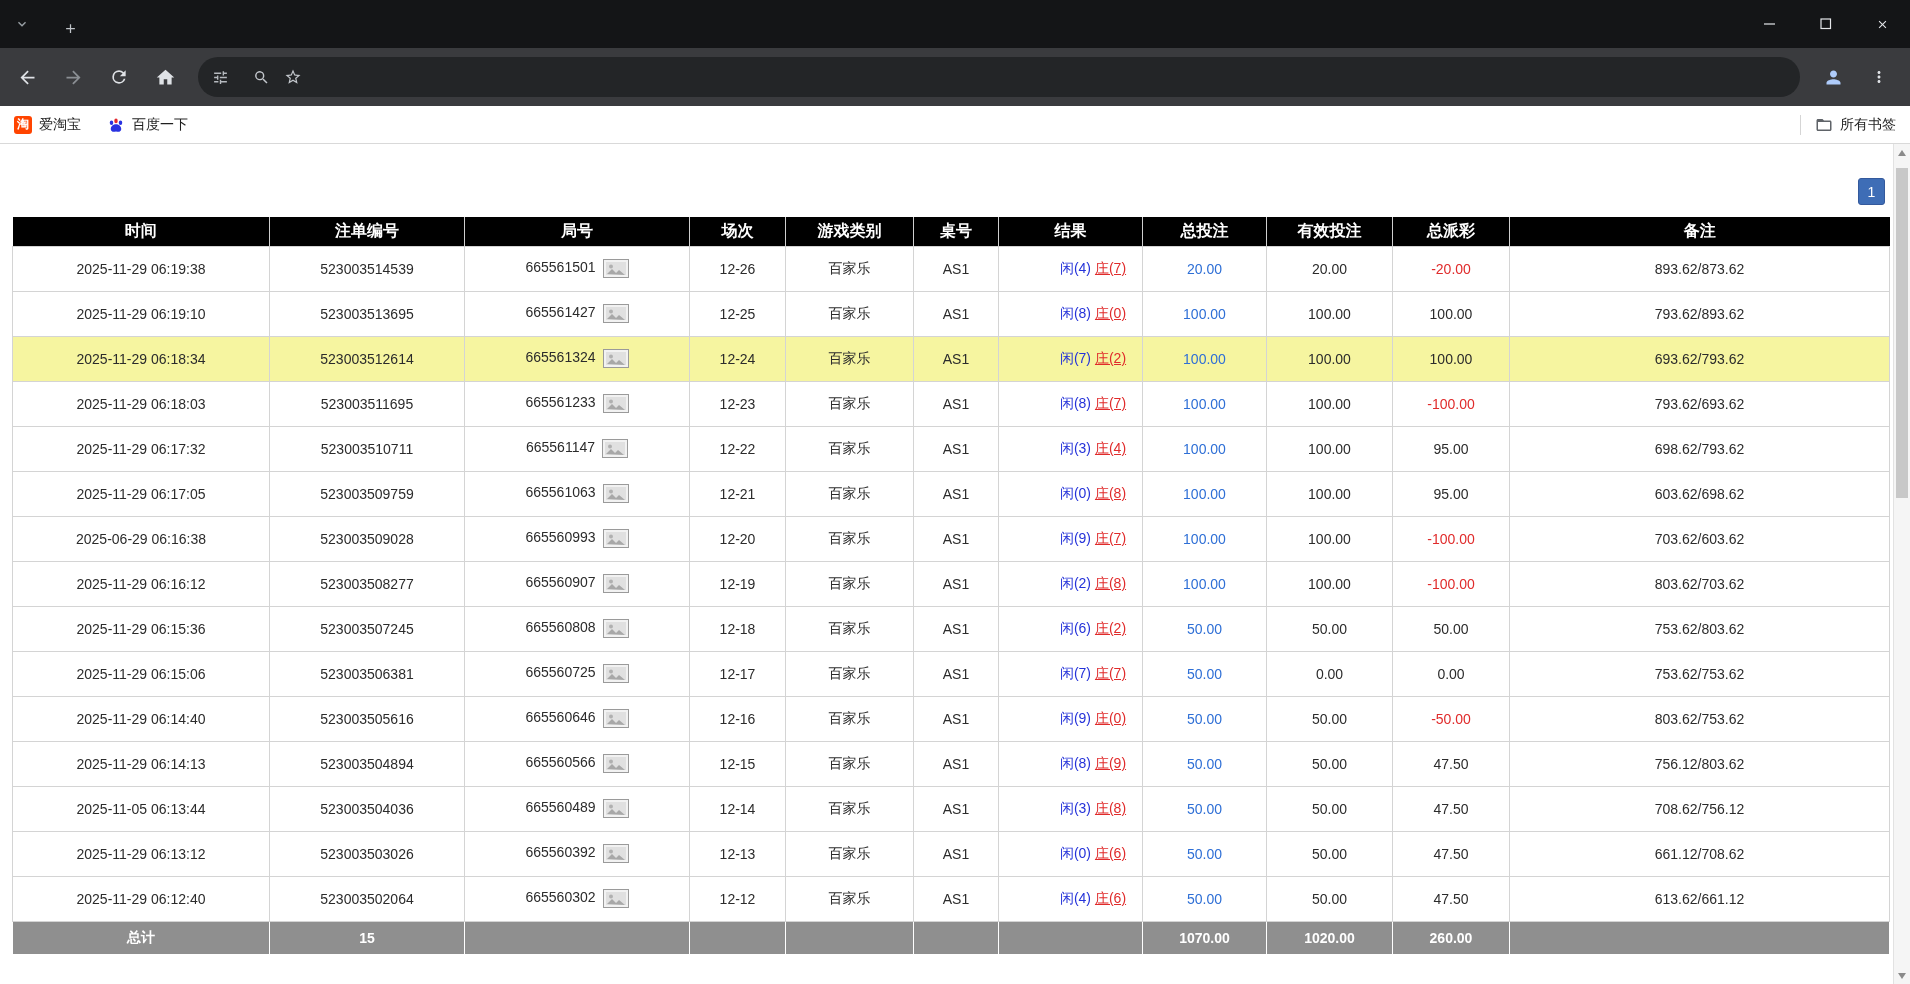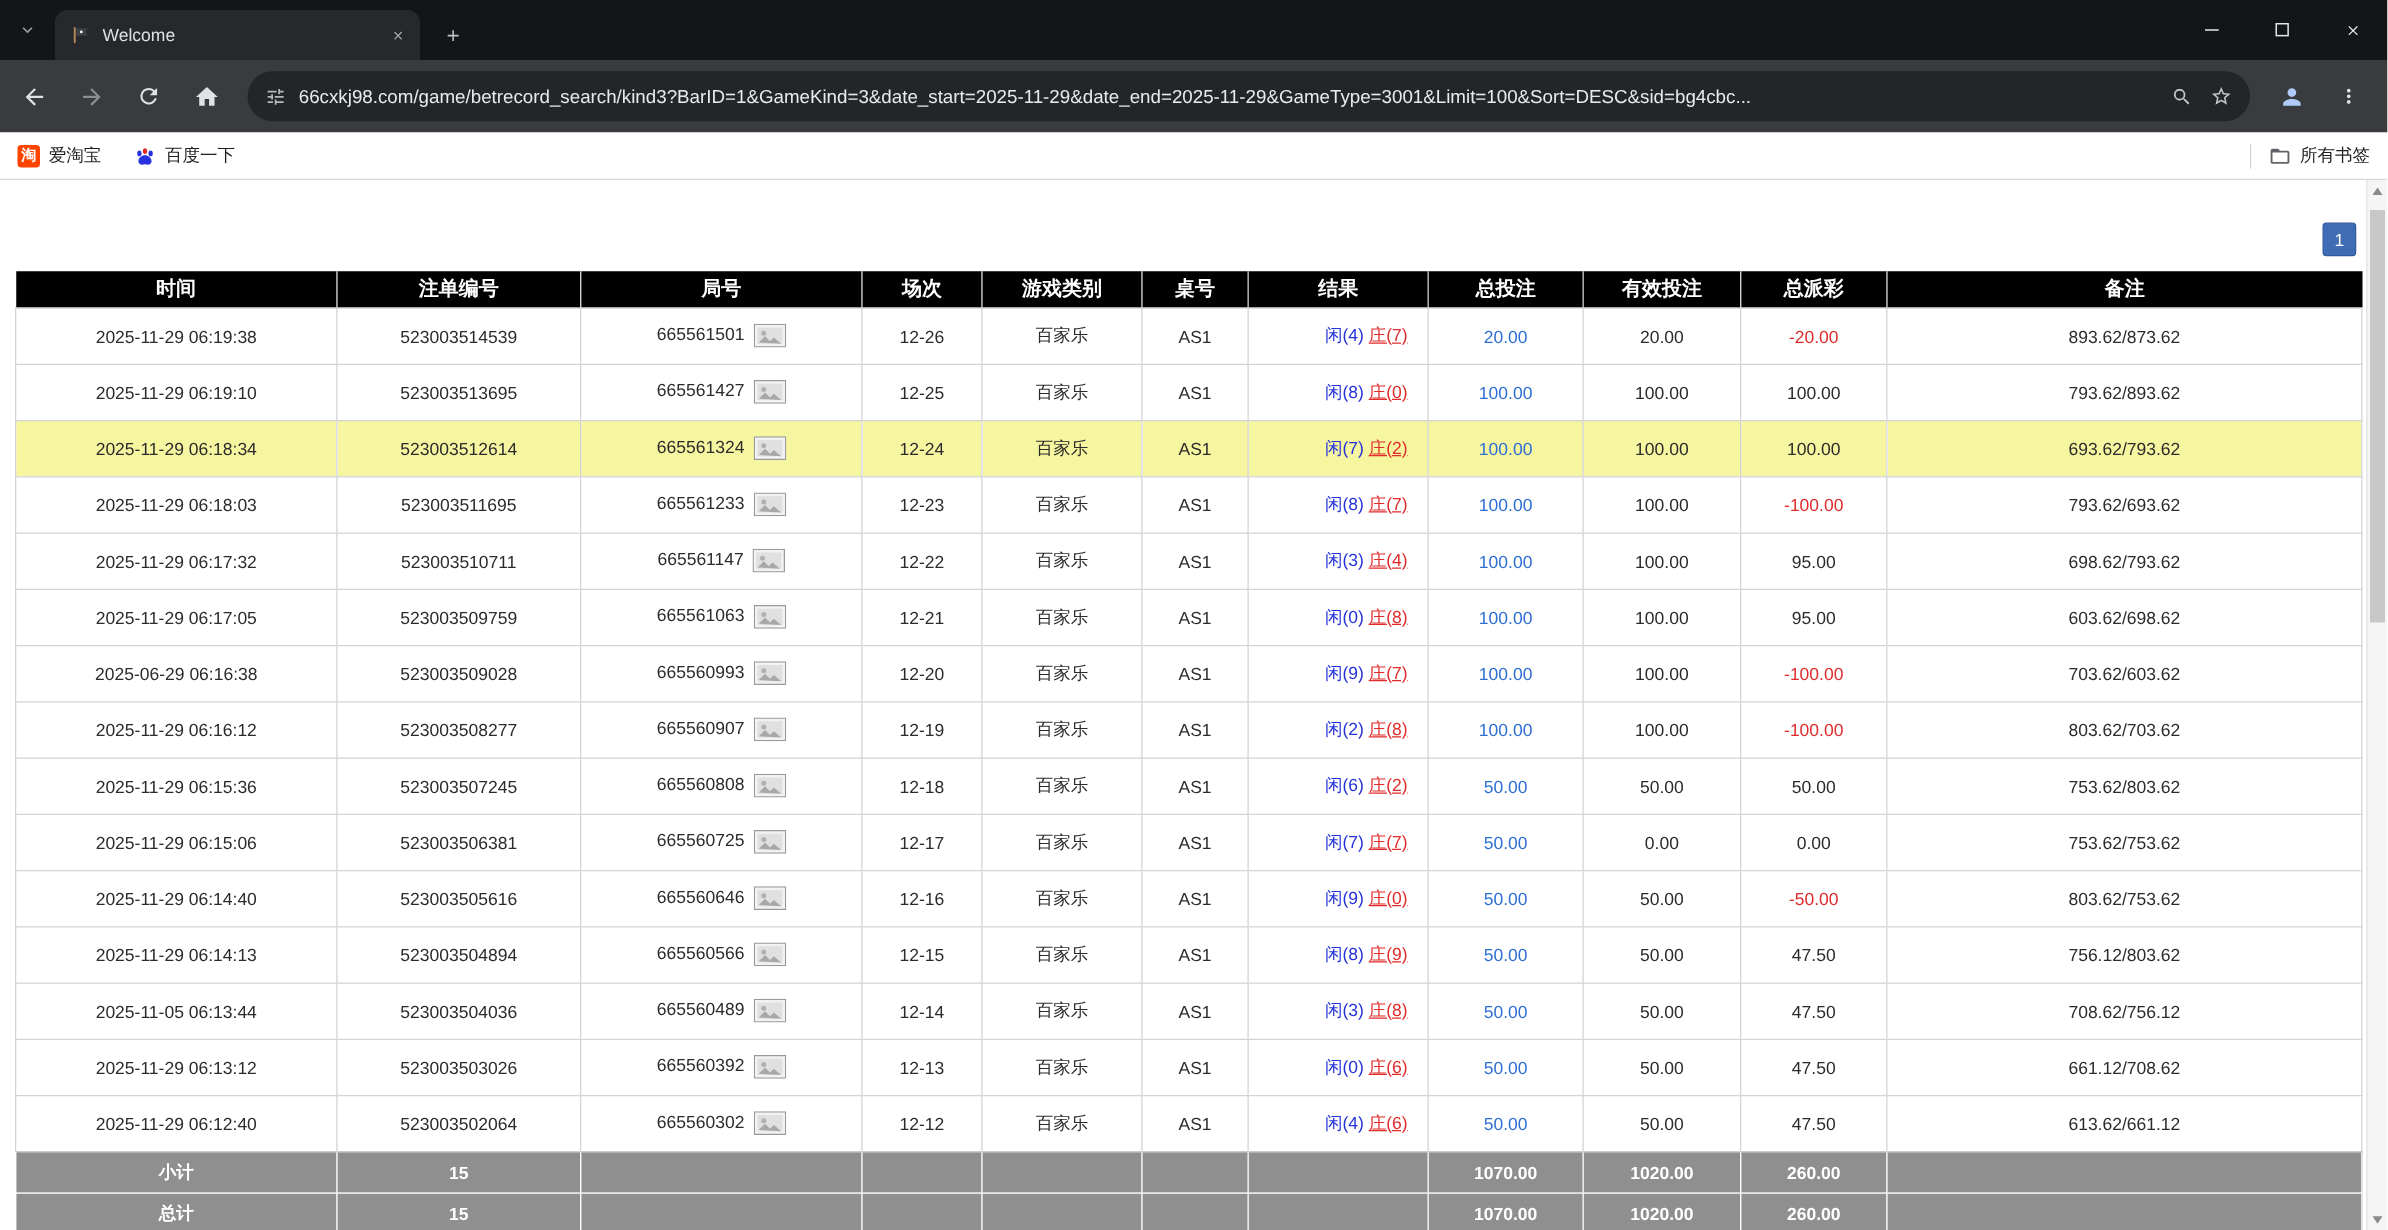--- a/index.html
+++ b/index.html
@@ -67,35 +67,20 @@
 <body>
 
 <div class="browser">
 
   <div class="tabstrip">
     <div class="tab-search">
       <svg width="16" height="16" viewBox="0 0 24 24">
           <path d="M7.41 8.59L12 13.17l4.59-4.58L18 10l-6 6-6-6 1.41-1.41z" fill="currentColor"></path>
         </svg>
     </div>
-    <div class="tab inactive">
-      <span class="favicon">
-        <svg width="16" height="16" viewBox="0 0 16 16">
-            <rect x="2" y="1.5" width="1.6" height="13" rx="0.8" fill="#b0855c"></rect>
-            <path d="M4 2.5h9.5l-2 3 2 3H4z" fill="#3b3f46"></path>
-            <circle cx="8" cy="5.5" r="1.1" fill="#ffffff"></circle>
-          </svg>
-      </span>
-      <span class="tab-title">Welcome</span>
-      <span class="tab-close">
-        <svg width="11" height="11" viewBox="0 0 24 24">
-            <path d="M19 6.41L17.59 5 12 10.59 6.41 5 5 6.41 10.59 12 5 17.59 6.41 19 12 13.41 17.59 19 19 17.59 13.41 12z" fill="currentColor"></path>
-          </svg>
-      </span>
-    </div>
     <div class="new-tab">
       <svg width="15" height="15" viewBox="0 0 24 24">
           <path d="M19 13h-6v6h-2v-6H5v-2h6V5h2v6h6v2z" fill="currentColor"></path>
         </svg>
     </div>
     <div class="win-controls">
       <div class="wc">
         <svg width="12" height="12" viewBox="0 0 12 12">
             <rect y="5.4" width="11" height="1.2" fill="currentColor"></rect>
           </svg>
@@ -133,21 +118,20 @@
       <svg width="21" height="21" viewBox="0 0 24 24">
           <path d="M10 20v-6h4v6h5v-8h3L12 3 2 12h3v8z" fill="currentColor"></path>
         </svg>
     </div>
     <div class="omnibox">
       <span class="site-info">
         <svg width="17" height="17" viewBox="0 0 24 24">
             <path d="M3 17v2h6v-2H3zM3 5v2h10V5H3zm10 16v-2h8v-2h-8v-2h-2v6h2zM7 9v2H3v2h4v2h2V9H7zm14 4v-2H11v2h10zm-6-4h2V7h4V5h-4V3h-2v6z" fill="currentColor"></path>
           </svg>
       </span>
-      <span class="url-text">66cxkj98.com/game/betrecord_search/kind3?BarID=1&amp;GameKind=3&amp;date_start=2025-11-29&amp;date_end=2025-11-29&amp;GameType=3001&amp;Limit=100&amp;Sort=DESC&amp;sid=bg4cbc...</span>
       <span class="omni-icon">
         <svg width="17" height="17" viewBox="0 0 24 24">
             <path d="M15.5 14h-.79l-.28-.27a6.5 6.5 0 1 0-.7.7l.27.28v.79l5 4.99L20.49 19l-4.99-5zm-6 0A4.5 4.5 0 1 1 14 9.5 4.5 4.5 0 0 1 9.5 14z" fill="currentColor"></path>
           </svg>
       </span>
       <span class="omni-icon">
         <svg width="18" height="18" viewBox="0 0 24 24">
             <path d="M22 9.24l-7.19-.62L12 2 9.19 8.63 2 9.24l5.46 4.73L5.82 21 12 17.27 18.18 21l-1.63-7.03L22 9.24zM12 15.4l-3.76 2.27 1-4.28-3.32-2.88 4.38-.38L12 6.1l1.71 4.04 4.38.38-3.32 2.88 1 4.28L12 15.4z" fill="currentColor"></path>
           </svg>
       </span>
@@ -569,33 +553,20 @@
               <td>AS1</td>
               <td><span class="res-p">闲(4)</span> <span class="res-b">庄(6)</span></td>
               <td><span class="link-num">50.00</span></td>
               <td>50.00</td>
               <td><span class="">47.50</span></td>
               <td>613.62/661.12</td>
             </tr>
           </tbody>
         <tfoot>
             <tr>
-              <td>小计</td>
-              <td>15</td>
-              <td></td>
-              <td></td>
-              <td></td>
-              <td></td>
-              <td></td>
-              <td>1070.00</td>
-              <td>1020.00</td>
-              <td>260.00</td>
-              <td></td>
-            </tr>
-            <tr>
               <td>总计</td>
               <td>15</td>
               <td></td>
               <td></td>
               <td></td>
               <td></td>
               <td></td>
               <td>1070.00</td>
               <td>1020.00</td>
               <td>260.00</td>

